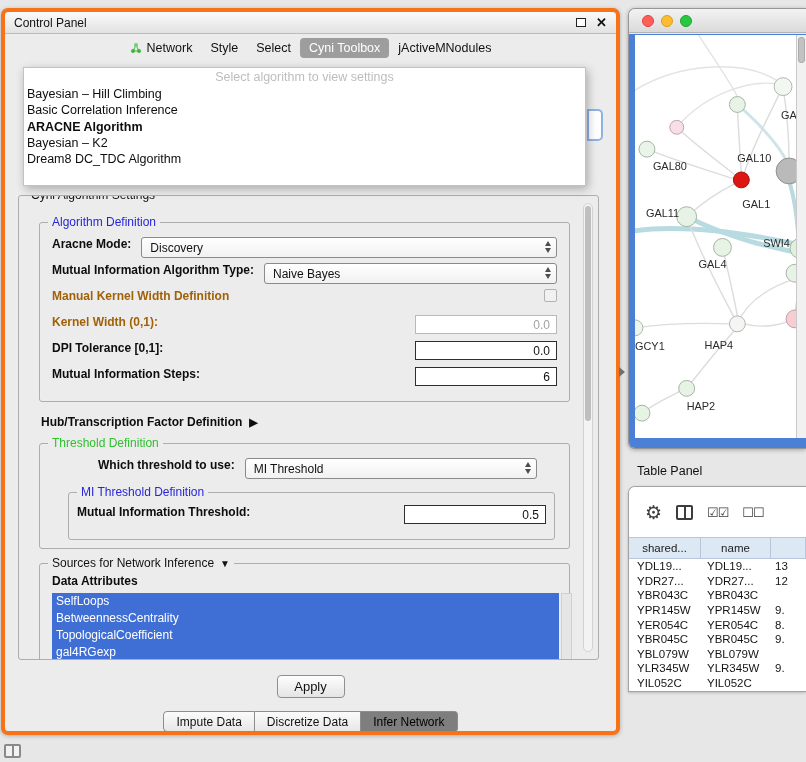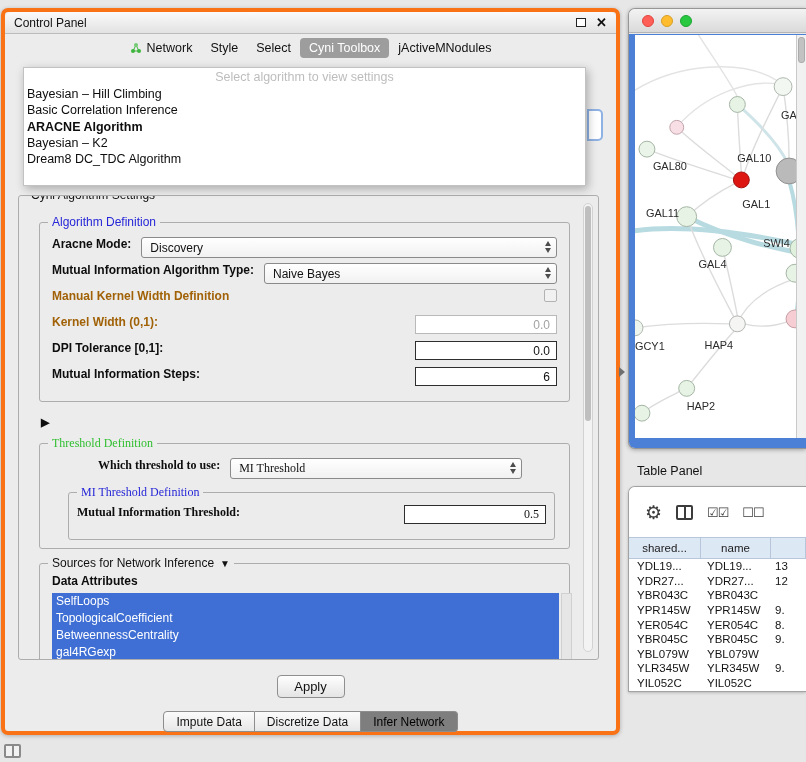--- a/index.html
+++ b/index.html
@@ -51,21 +51,21 @@
   .stepper .up { border-bottom:5px solid #4d4d4d; }
   .stepper .dn { border-top:5px solid #4d4d4d; }
   .field { width:142px; height:19px; border:1.5px solid #2e2e2e; background:#fff; font-size:12px; color:#111;
            display:flex; align-items:center; justify-content:flex-end; padding:0 6px; margin-left:auto; }
   .field.disabled { border:1px solid #b9b9b9; color:#a2a2a2; }
   .checkbox { width:13px; height:13px; border:1px solid #b2b2b2; border-radius:2px; background:#f1f1f1; margin-left:auto; }
 
   .hub-row { margin:11px 0 0 10px; font-size:12px; font-weight:bold; color:#0d0d0d; display:flex; align-items:center; gap:7px; height:18px; }
   .hub-arrow { font-size:11px; }
 
-  .threshold-group { margin:12px 2px 0 8px; padding:14px 12px 8px 12px;font-family:Liberation Serif, serif; }
+  .threshold-group { margin:12px 2px 0 8px; padding:14px 12px 8px 12px; }
   .which-row { padding-left:46px; }
   .mi-group { margin:8px 2px 0 16px; padding:12px 8px 8px 8px; }
 
   .sources-group { margin:14px 2px 0 8px; padding:8px 10px 0 10px; height:116px; }
   .sources-legend { display:flex; align-items:center; gap:6px; }
   .src-arrow { font-size:10px; }
   .attr-title { font-size:12px; font-weight:bold; color:#0d0d0d; margin:2px 0 5px 2px; }
   .attr-list { position:relative; width:507px; margin-left:2px; }
   .attr-item { height:17px; background:#3f6fd4; color:#fff; font-size:12px; line-height:17px; padding-left:4px; }
   .attr-scroll { position:absolute; right:-13px; top:0; width:11px; height:68px; background:#e6e6e6; border:1px solid #d0d0d0; }
@@ -222,20 +222,21 @@
               <div class="field">0.0</div>
             </div>
 
             <div class="frow">
               <span class="lbl">Mutual Information Steps:</span>
               <div class="field">6</div>
             </div>
           </div>
 
           <div class="hub-row">
+            <span>Hub/Transcription Factor Definition</span>
             <span class="hub-arrow">▶</span>
           </div>
 
           <div class="group threshold-group">
             <span class="legend green">Threshold Definition</span>
 
             <div class="frow which-row">
               <span class="lbl">Which threshold to use:</span>
               <div class="combo fixed">
                 <span>MI Threshold</span>
@@ -256,22 +257,22 @@
           </div>
 
           <div class="group sources-group">
             <span class="legend sources-legend">
               <span>Sources for Network Inference</span>
               <span class="src-arrow">▼</span>
             </span>
             <div class="attr-title">Data Attributes</div>
             <div class="attr-list">
               <div class="attr-item">SelfLoops</div>
+              <div class="attr-item">BetweennessCentrality</div>
               <div class="attr-item">TopologicalCoefficient</div>
-              <div class="attr-item">BetweennessCentrality</div>
               <div class="attr-item">gal4RGexp</div>
               <div class="attr-scroll"></div>
             </div>
           </div>
         </div>
       </div>
 
       <div class="apply-row">
         <div class="apply-btn">Apply</div>
       </div>

